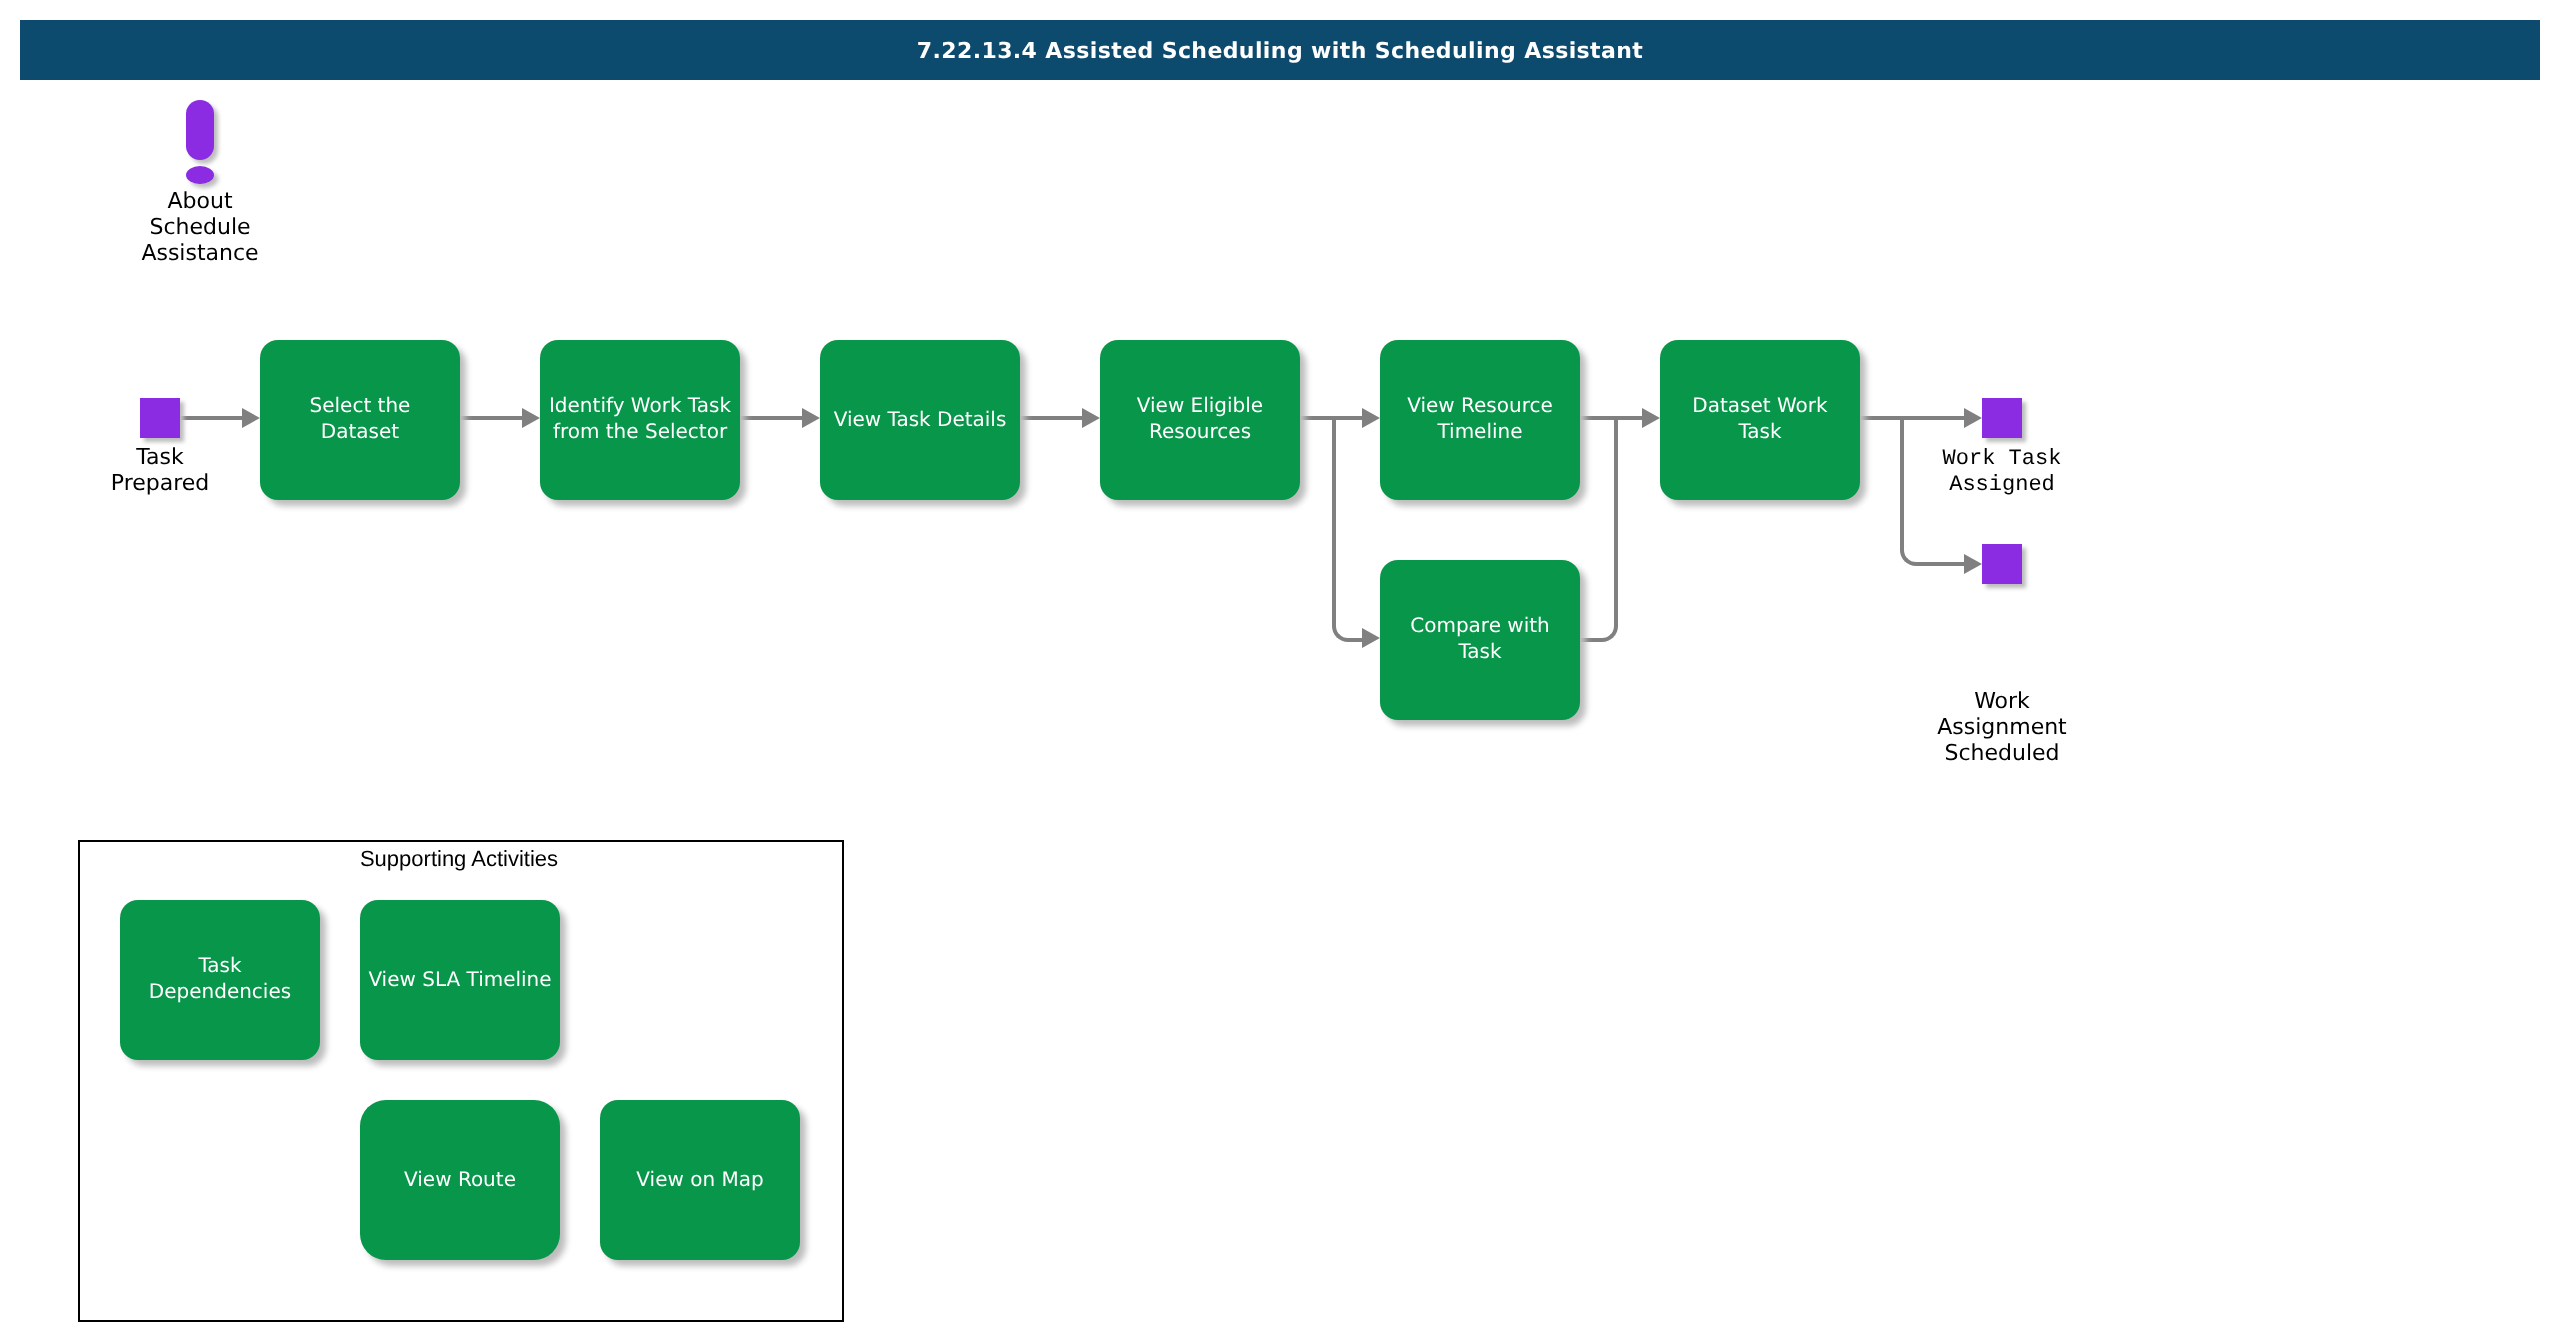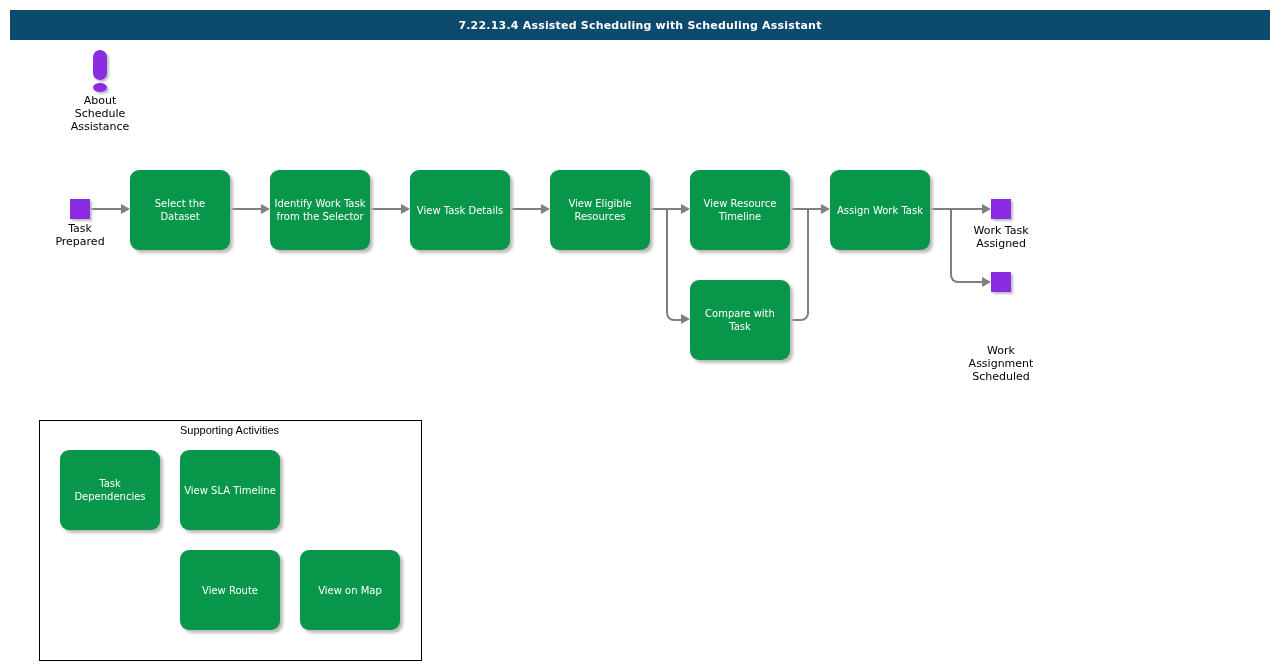--- a/index.html
+++ b/index.html
@@ -87,29 +87,29 @@
   <div class="task" style="left:410px;top:170px;">
     <span>View Task Details</span>
   </div>
   <div class="task" style="left:550px;top:170px;">
     <span>View Eligible Resources</span>
   </div>
   <div class="task" style="left:690px;top:170px;">
     <span>View Resource Timeline</span>
   </div>
   <div class="task" style="left:830px;top:170px;">
-    <span>Assign Work Task</span>
+    <span>Dataset Work Task</span>
   </div>
 
   <div class="task" style="left:690px;top:280px;">
     <span>Compare with Task</span>
   </div>
 
   <div class="evt-square" style="left:991px;top:199px;"></div>
-  <div class="evt-label" style="left:965px;top:224px;width:72px;">Work Task Assigned</div>
+  <div class="evt-label" style="left:965px;top:224px;width:72px;font-family:Liberation Mono, monospace;">Work Task Assigned</div>
 
   <div class="evt-square" style="left:991px;top:272px;"></div>
   <div class="evt-label" style="left:965px;top:296px;width:72px;margin-top:48px;">Work Assignment Scheduled</div>
 
   <div class="hline" style="left:90px;top:208px;width:31px;"></div>
   <div class="arrow" style="left:121px;top:204px;"></div>
 
   <div class="hline" style="left:230px;top:208px;width:31px;"></div>
   <div class="arrow" style="left:261px;top:204px;"></div>
 
@@ -135,20 +135,20 @@
 
   <div class="support-box"></div>
   <div class="support-title">Supporting Activities</div>
 
   <div class="task" style="left:60px;top:450px;">
     <span>Task Dependencies</span>
   </div>
   <div class="task" style="left:180px;top:450px;">
     <span>View SLA Timeline</span>
   </div>
-  <div class="task" style="left:180px;top:550px;">
+  <div class="task" style="left:180px;top:550px;border-radius:13px;">
     <span>View Route</span>
   </div>
   <div class="task" style="left:300px;top:550px;">
     <span>View on Map</span>
   </div>
 
 </div>
 
 </body></html>

